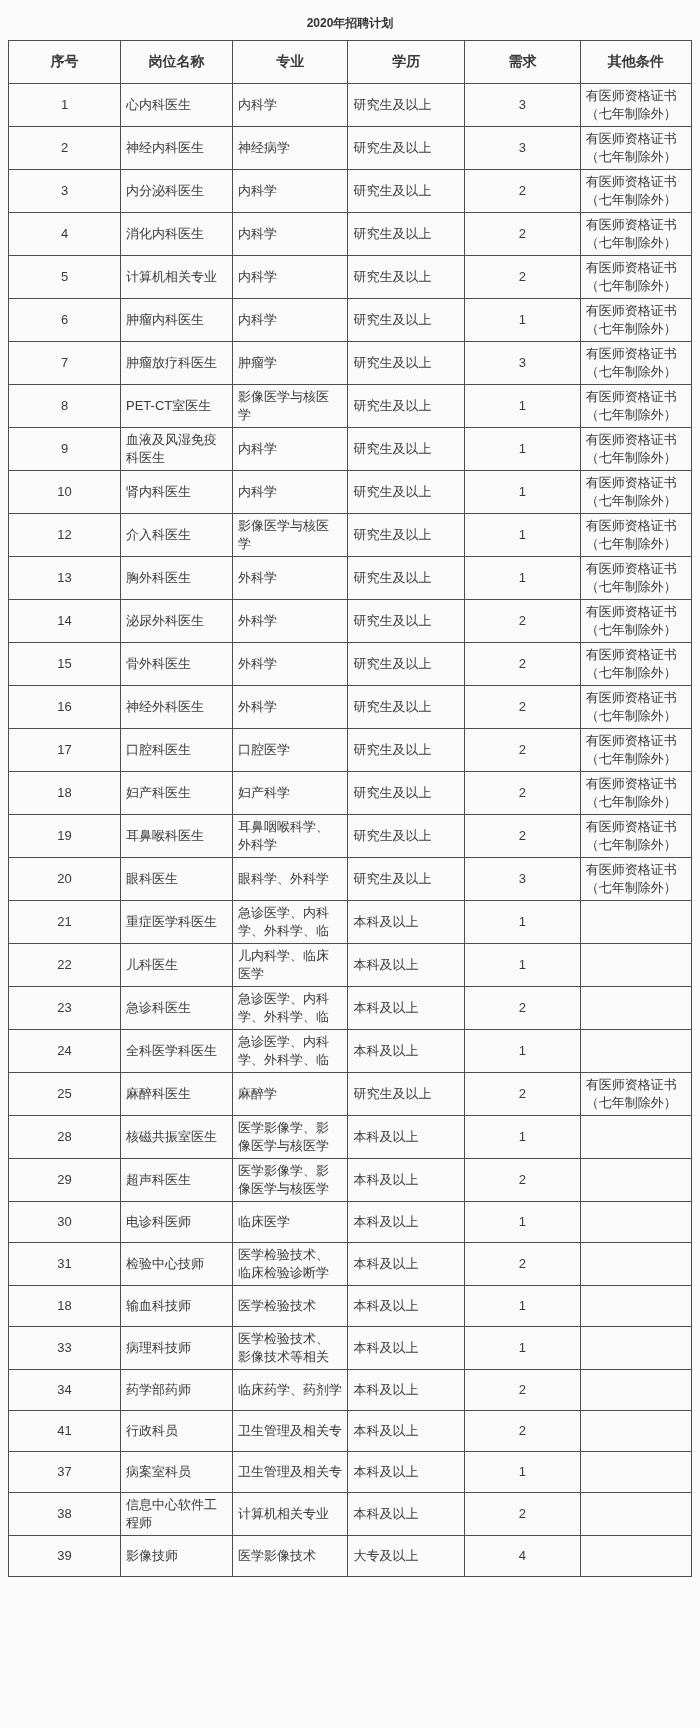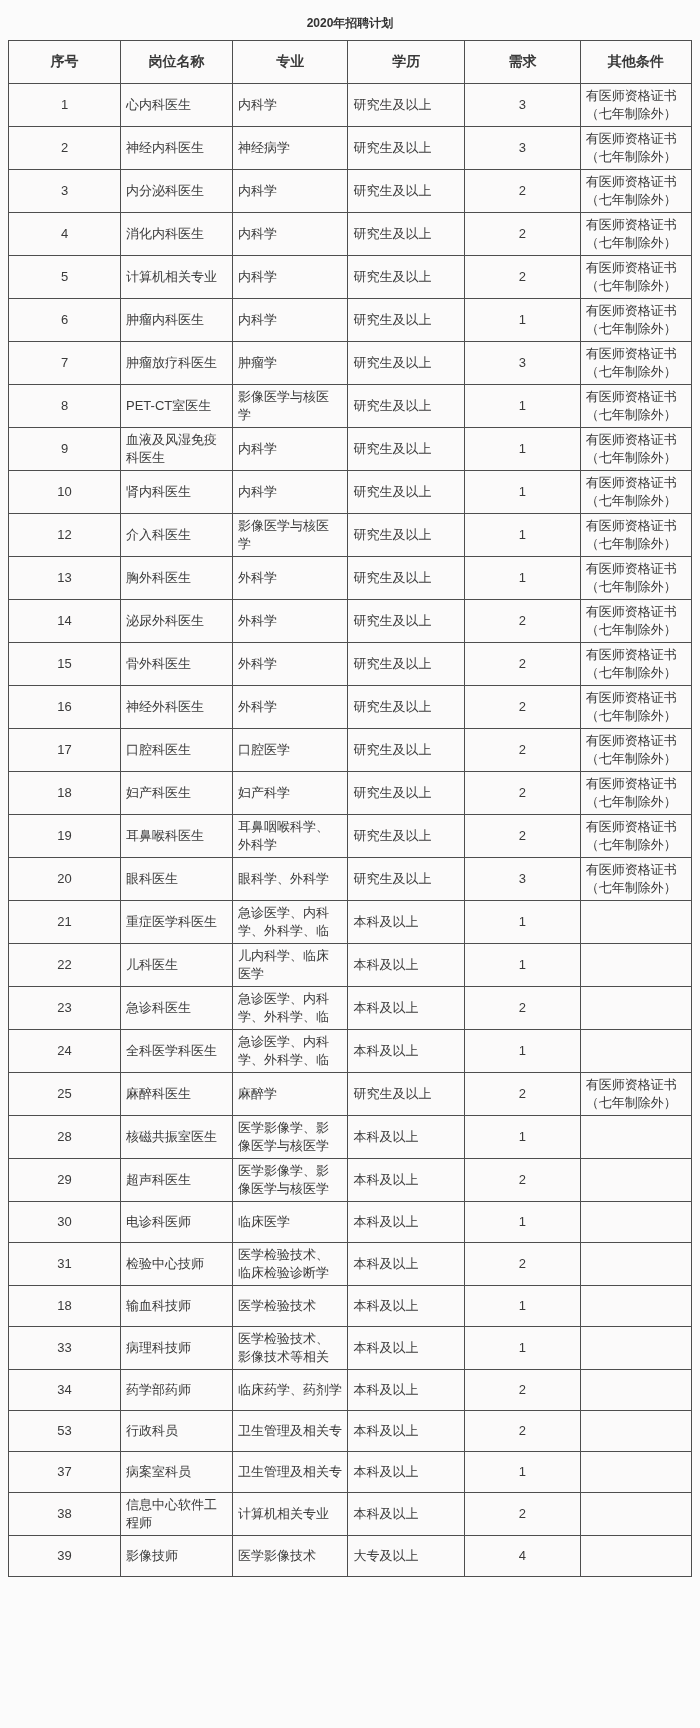--- a/index.html
+++ b/index.html
@@ -361,21 +361,21 @@
         </tr>
         <tr>
           <td class="align-center">34</td>
           <td class="align-left">药学部药师</td>
           <td class="align-left">临床药学、药剂学</td>
           <td class="align-left">本科及以上</td>
           <td class="align-center">2</td>
           <td class="align-left"></td>
         </tr>
         <tr>
-          <td class="align-center">53</td>
+          <td class="align-center">41</td>
           <td class="align-left">行政科员</td>
           <td class="align-left">卫生管理及相关专</td>
           <td class="align-left">本科及以上</td>
           <td class="align-center">2</td>
           <td class="align-left"></td>
         </tr>
         <tr>
           <td class="align-center">37</td>
           <td class="align-left">病案室科员</td>
           <td class="align-left">卫生管理及相关专</td>

